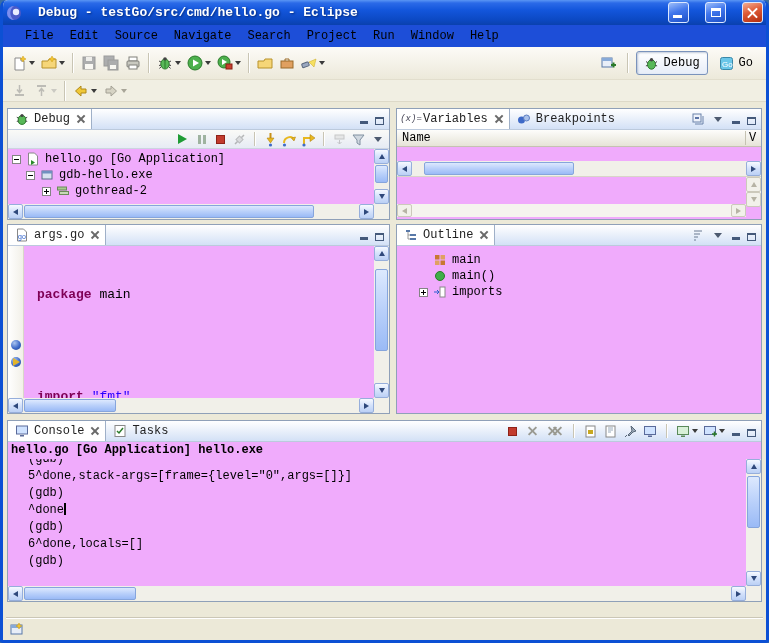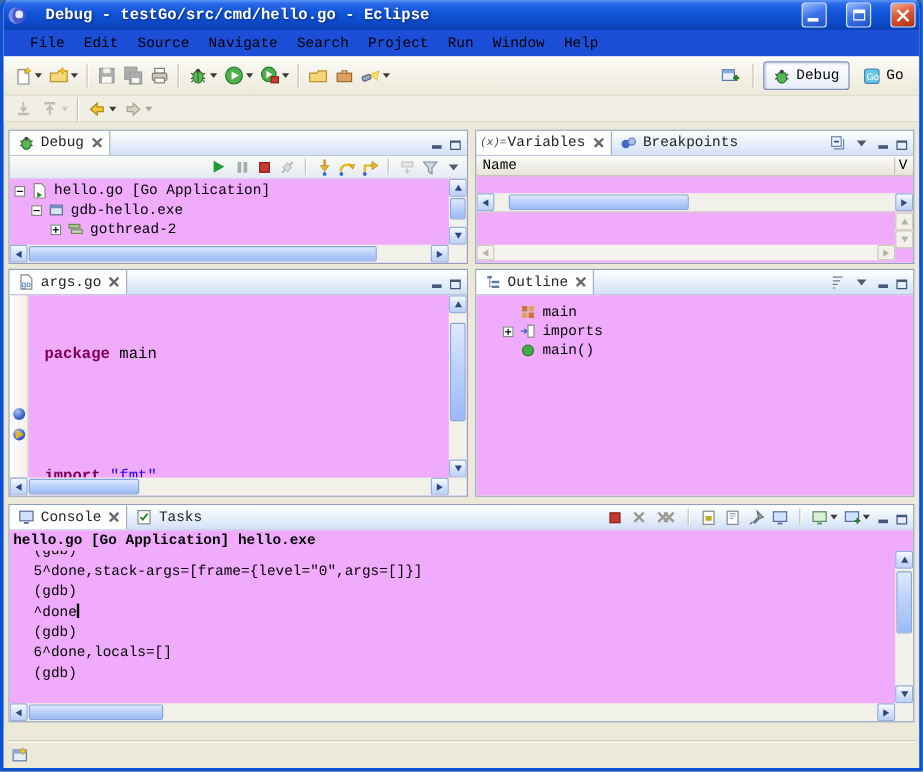--- a/index.html
+++ b/index.html
@@ -628,37 +628,37 @@
                 <svg width="14" height="14">
                   <rect x="2" y="2" width="4.5" height="4.5" fill="#c87830"></rect>
                   <rect x="7.5" y="2" width="4.5" height="4.5" fill="#e0a060"></rect>
                   <rect x="2" y="7.5" width="4.5" height="4.5" fill="#e0a060"></rect>
                   <rect x="7.5" y="7.5" width="4.5" height="4.5" fill="#c87830"></rect>
                 </svg>
               </span>
             <span>main</span>
           </div>
           <div class="trow">
+            <span class="exp-slot"></span>
+            <span class="micon">
+                <svg width="14" height="14">
+                  <circle cx="7" cy="7" r="4.5" fill="#3fae49" stroke="#2a7a2a"></circle>
+                </svg>
+              </span>
+            <span>main()</span>
+          </div>
+          <div class="trow">
             <span class="exp plus"></span>
             <span class="micon">
                 <svg width="14" height="14">
                   <rect x="7" y="2" width="5" height="10" fill="#fff" stroke="#888"></rect>
                   <path d="M1 7h5M4 5l2 2-2 2" fill="none" stroke="#2a5fcc"></path>
                 </svg>
               </span>
             <span>imports</span>
-          </div>
-          <div class="trow">
-            <span class="exp-slot"></span>
-            <span class="micon">
-                <svg width="14" height="14">
-                  <circle cx="7" cy="7" r="4.5" fill="#3fae49" stroke="#2a7a2a"></circle>
-                </svg>
-              </span>
-            <span>main()</span>
           </div>
         </div>
       </div>
     </div>
 
     <div class="panel" style="left:4px;top:318px;width:755px;height:182px">
       <div class="phead">
         <span class="tab sel">
           <span class="micon">
               <svg width="14" height="14">

